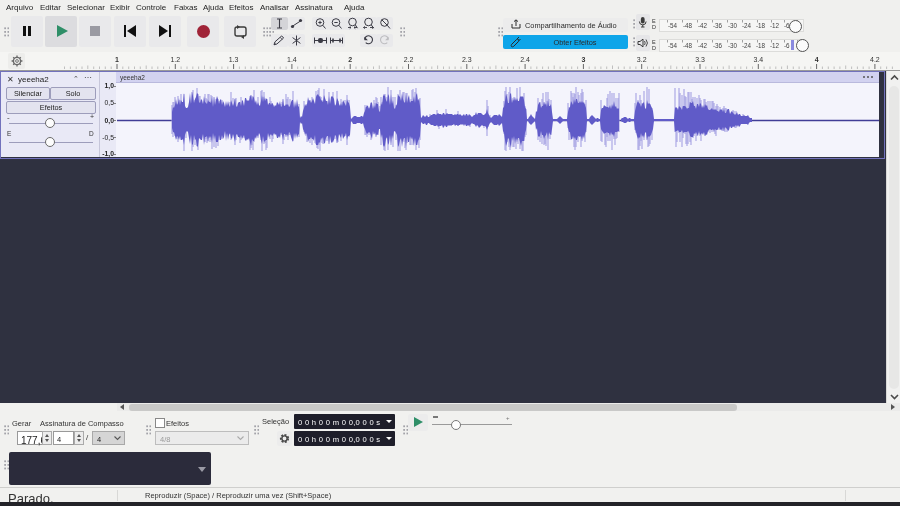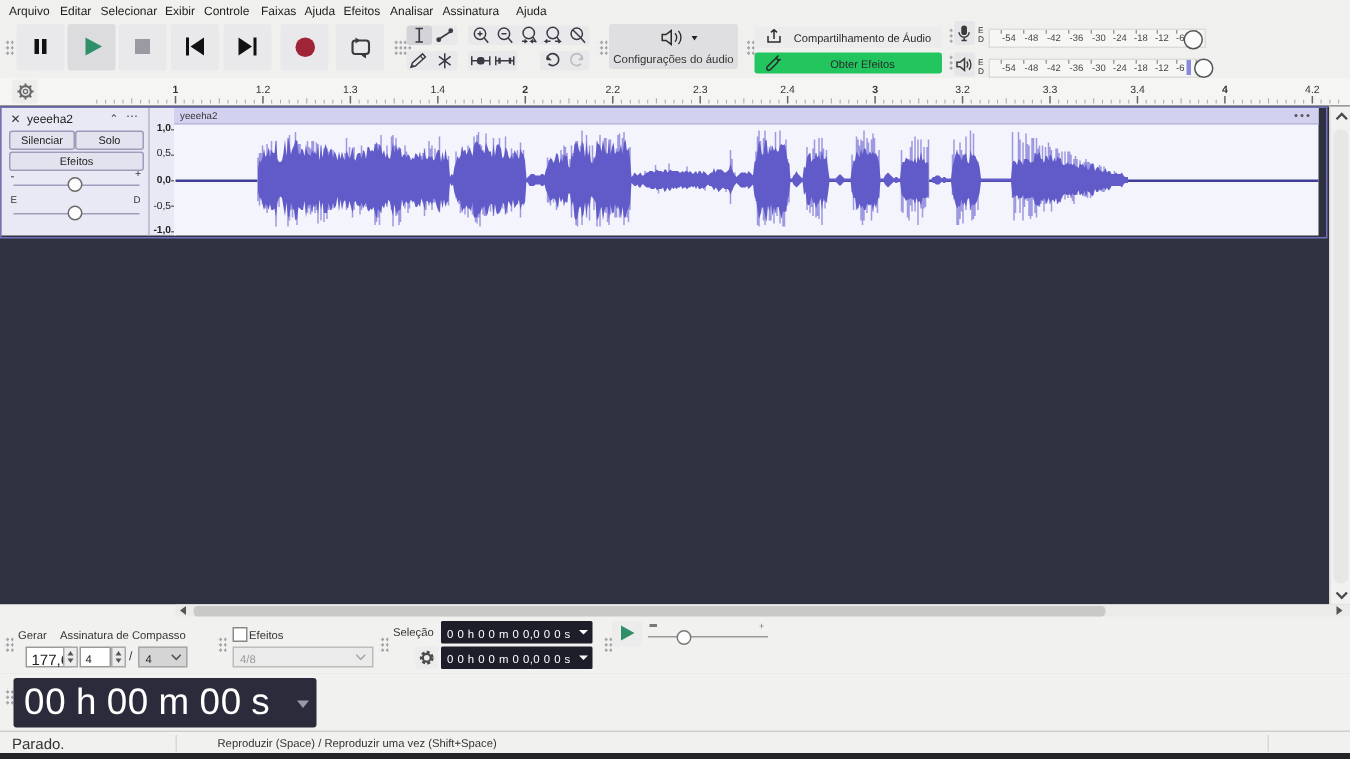--- a/index.html
+++ b/index.html
@@ -142,38 +142,30 @@
       </svg>
  </div>
  <div class="sbtn" style="left:376px;top:20px">
    <svg width="17" height="13" viewBox="0 0 17 13">
         <path d="M12.5 5.5a4 4 0 1 0-1.2 3.1" fill="none" stroke="#bdbdc0" stroke-width="1.1"></path>
         <path d="M12.5 2.8v3.4h-3.4z" fill="#bdbdc0"></path>
       </svg>
  </div>
  <div class="grip" style="left:399px;top:12px"></div>
 
- <div class="tbtn" style="left:406px;top:2px;width:86px;height:30px;background:#dfdfe1">
-   <svg width="16" height="12" viewBox="0 0 16 12" style="left:34px;top:3px">
-     <path d="M1.5 4h2.5l3.5-2.6v9.2L4 8H1.5z" fill="none" stroke="#2a2a2a" stroke-width="1"></path>
-     <path d="M10 3.2a4 4 0 0 1 0 5.6M12.3 1.6a6.6 6.6 0 0 1 0 8.8" fill="none" stroke="#2a2a2a" stroke-width="0.9"></path>
-   </svg>
-   <div class="abs" style="left:55px;top:8px;width:0;height:0;border-top:3px solid #222;border-left:2.6px solid transparent;border-right:2.6px solid transparent"></div>
-   <div class="abs" style="left:0;top:19px;width:86px;text-align:center;font-size:7.6px;color:#333">Configurações do áudio</div>
- </div>
  <div class="grip" style="left:497px;top:12px"></div>
 
  <div class="tbtn" style="left:503px;top:3.5px;width:125px;height:14px;background:#ececec">
    <svg width="12" height="11" viewBox="0 0 12 11" style="left:7px;top:1px">
      <path d="M2 5v4h8V5" fill="none" stroke="#2a2a2a" stroke-width="1"></path>
      <path d="M6 7V1M4 2.6L6 .8l2 1.8" fill="none" stroke="#2a2a2a" stroke-width="1"></path>
    </svg>
-   <div class="abs" style="left:22px;top:3px;width:100px;text-align:center;font-size:7.4px;color:#2a2a2a">Compartilhamento de Áudio</div>
- </div>
- <div class="tbtn" style="left:503px;top:20.5px;width:125px;height:14px;background:#22c55e">
+   <div class="abs" style="left:22px;top:3px;width:100px;text-align:left;font-size:7.4px;color:#2a2a2a">Compartilhamento de Áudio</div>
+ </div>
+ <div class="tbtn" style="left:503px;top:20.5px;width:125px;height:14px;background:#0ea5e9">
    <svg width="13" height="12" viewBox="0 0 13 12" style="left:6px;top:1px">
      <path d="M3 8c-2 2 0 4 2 2l4-4c2-2 0-4-2-2z" fill="none" stroke="#2a2a2a" stroke-width="1"></path>
      <path d="M8 3l2-2M9.5 4.5l2-1" stroke="#2a2a2a" stroke-width="1"></path>
    </svg>
    <div class="abs" style="left:22px;top:3.5px;width:100px;text-align:center;font-size:7.4px;color:#2a2a2a">Obter Efeitos</div>
  </div>
  <div class="grip" style="left:632px;top:4px"></div>
 
  <div class="abs" style="left:636px;top:0px;width:13.5px;height:16px;background:#e6e6e8;border-radius:2px">
    <svg width="13.5" height="16" viewBox="0 0 13.5 16">
@@ -542,24 +534,23 @@
     <div class="abs" style="left:1px;top:2px;width:5px;height:1.5px;background:#777"></div>
     <div class="abs" style="left:74px;top:1px;font-size:6px;color:#777">+</div>
     <div class="abs" style="left:0;top:10px;width:80px;height:1.3px;background:#9a9a9a"></div>
     <div class="abs" style="left:19px;top:5.5px;width:8px;height:8px;border:1.2px solid #777;border-radius:50%;background:#fdfdfd"></div>
   </div>
 </div>
 
 <div class="abs" style="left:0;top:449px;width:900px;height:38px;background:#f1f1ef">
   <div class="grip" style="left:3px;top:10px"></div>
   <div class="abs" style="left:9px;top:3px;width:202px;height:33px;background:#2b2b3b;border-radius:2px">
-    <div class="abs" style="left:7px;top:3px;font-size:24.5px;color:#fff;letter-spacing:0.5px;white-space:nowrap">00<span style="font-size:21px">&nbsp;</span>h<span style="font-size:21px">&nbsp;</span>00<span style="font-size:21px">&nbsp;</span>m<span style="font-size:21px">&nbsp;</span>00<span style="font-size:21px">&nbsp;</span>s</div>
     <div class="abs" style="left:189px;top:15px;border-top:5px solid #9a9aa5;border-left:4px solid transparent;border-right:4px solid transparent"></div>
   </div>
 </div>
 
 <div class="abs" style="left:0;top:487px;width:900px;height:15px;background:#f1f1ef;border-top:1px solid #cfcfcd">
-  <div class="abs" style="left:8px;top:3px;font-size:10px;color:#333">Parado.</div>
+  <div class="abs" style="left:8px;top:3px;font-size:13px;color:#333">Parado.</div>
   <div class="abs" style="left:117px;top:2px;width:1px;height:11px;background:#d8d8d6"></div>
   <div class="abs" style="left:145px;top:3px;font-size:7.5px;color:#333">Reproduzir (Space) / Reproduzir uma vez (Shift+Space)</div>
   <div class="abs" style="left:845px;top:2px;width:1px;height:11px;background:#d8d8d6"></div>
 </div>
 <div class="abs" style="left:0;top:502px;width:900px;height:4px;background:#232328"></div>
 
 </body></html>

